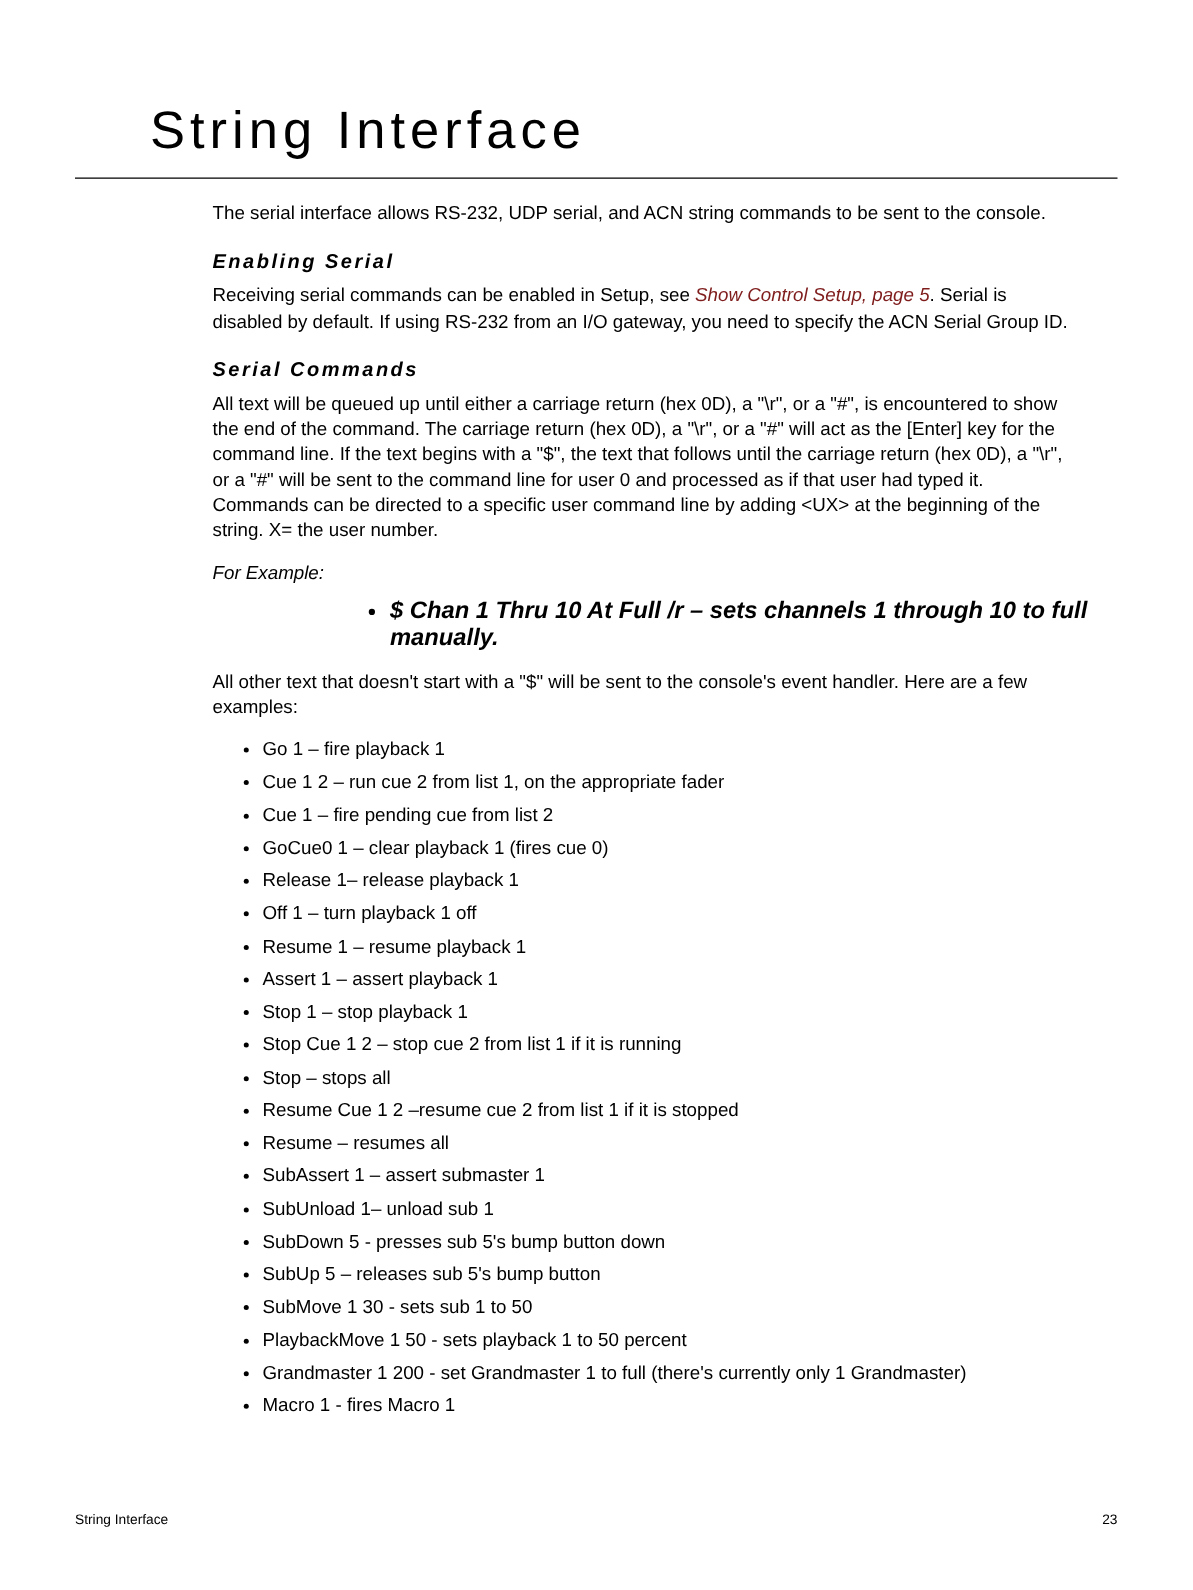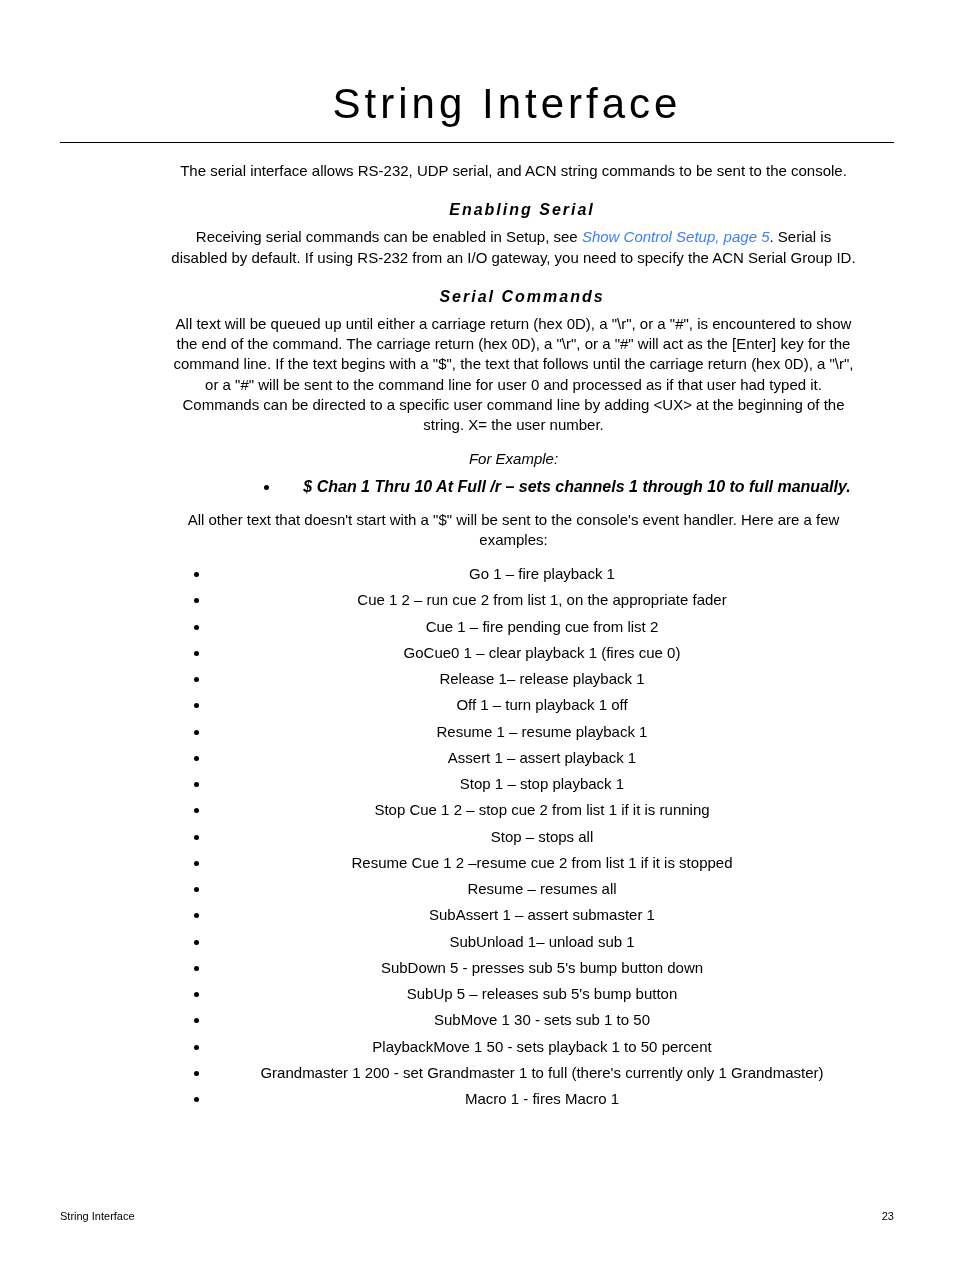--- a/index.html
+++ b/index.html
@@ -8,21 +8,20 @@
     padding: 0;
     background: #fff;
     color: #000;
   }
   .page {
     width: 954px;
     height: 1272px;
     padding: 80px 60px 40px 60px;
     box-sizing: border-box;
     position: relative;
-    text-align: center;
   }
   h1.title {
     font-size: 42px;
     font-weight: normal;
     letter-spacing: 4px;
     margin: 0 0 8px 60px;
     padding-bottom: 6px;
   }
   .title-rule {
     border: none;
@@ -39,21 +38,21 @@
     margin: 0 17px 14px 0;
   }
   h2.section {
     font-size: 16px;
     font-weight: bold;
     letter-spacing: 2px;
     margin: 20px 0 8px 0;
     font-style: italic;
   }
   a.link {
-    color: #3b82f6;
+    color: #7f1d1d;
     font-style: italic;
     text-decoration: none;
   }
   .bold { font-weight: normal; }
   .example-label {
     font-weight: normal;
     font-style: italic;
     font-size: 15px;
     margin-bottom: 8px;
   }
@@ -66,24 +65,25 @@
     font-size: 15px;
     line-height: 1.35;
     margin-bottom: 6px;
   }
   ul.example-list {
     list-style: disc;
     margin: 6px 0 14px 90px;
     padding-left: 20px;
   }
   ul.example-list li {
-    font-size: 16px;
+    font-size: 19px;
     font-weight: bold;
     font-style: italic;
     margin-bottom: 6px;
+    margin-left: 32px;
   }
   .footer {
     position: absolute;
     bottom: 50px;
     left: 60px;
     right: 60px;
     font-size: 11px;
     display: flex;
     justify-content: space-between;
   }

